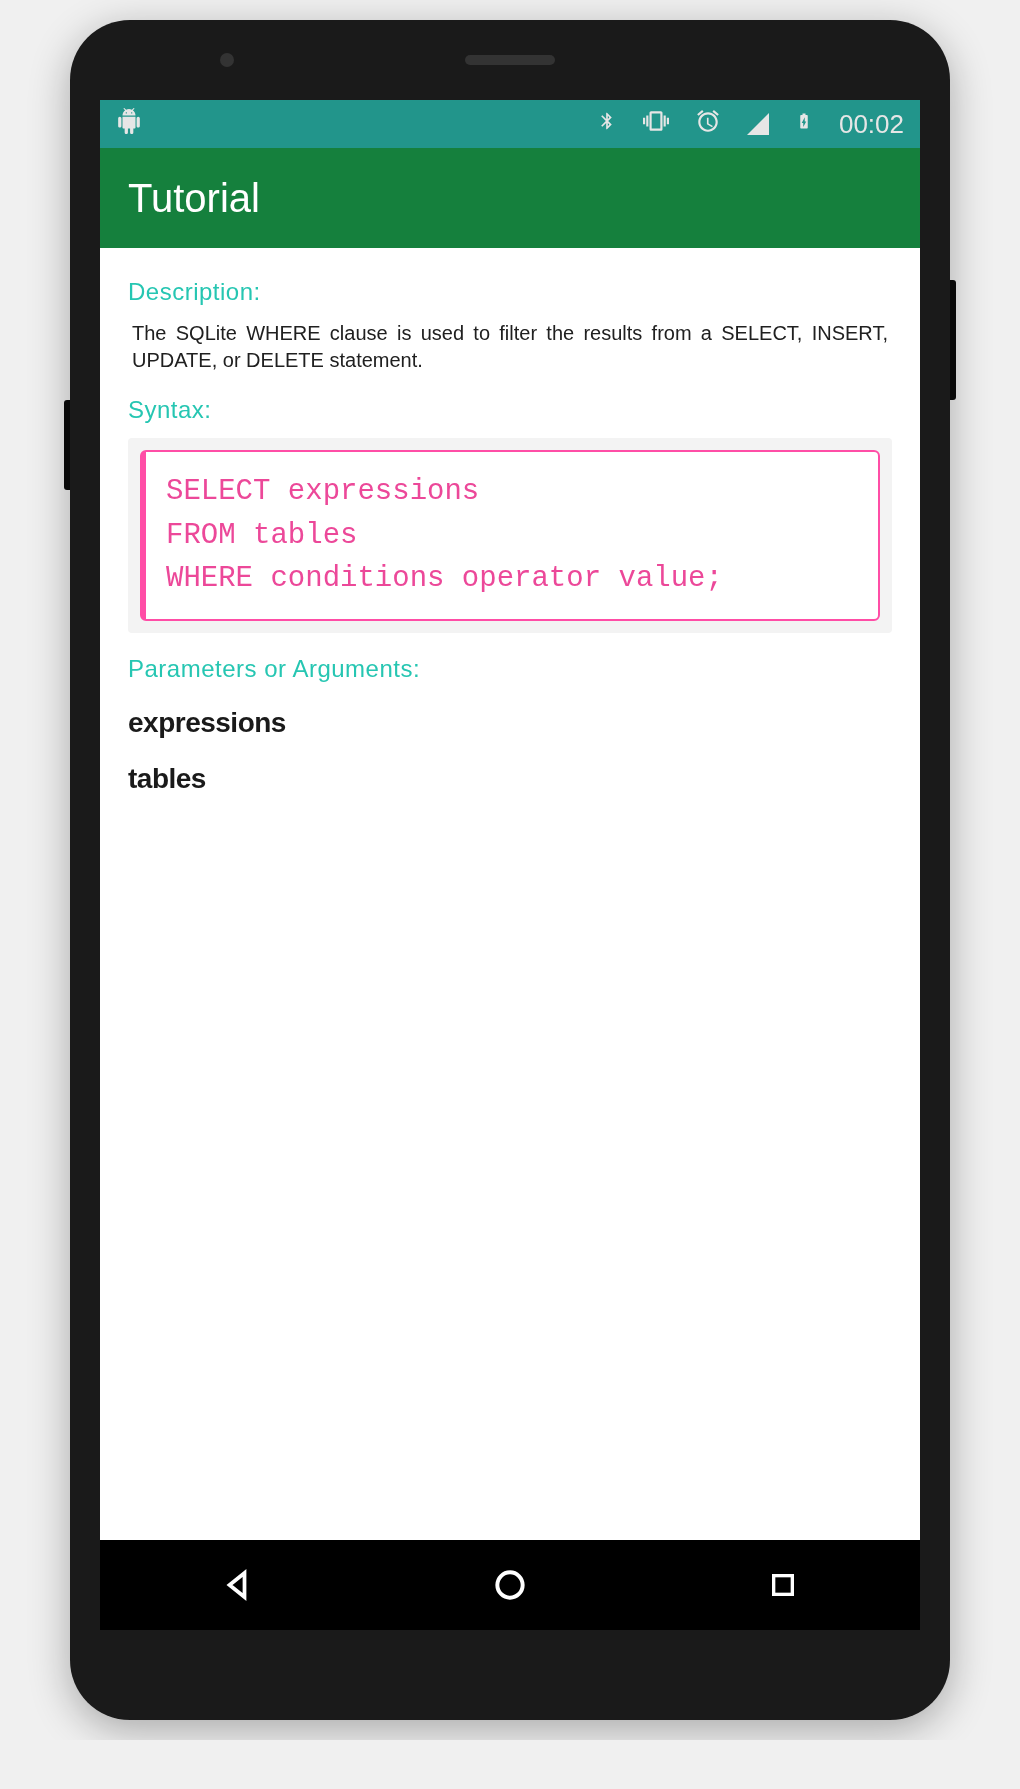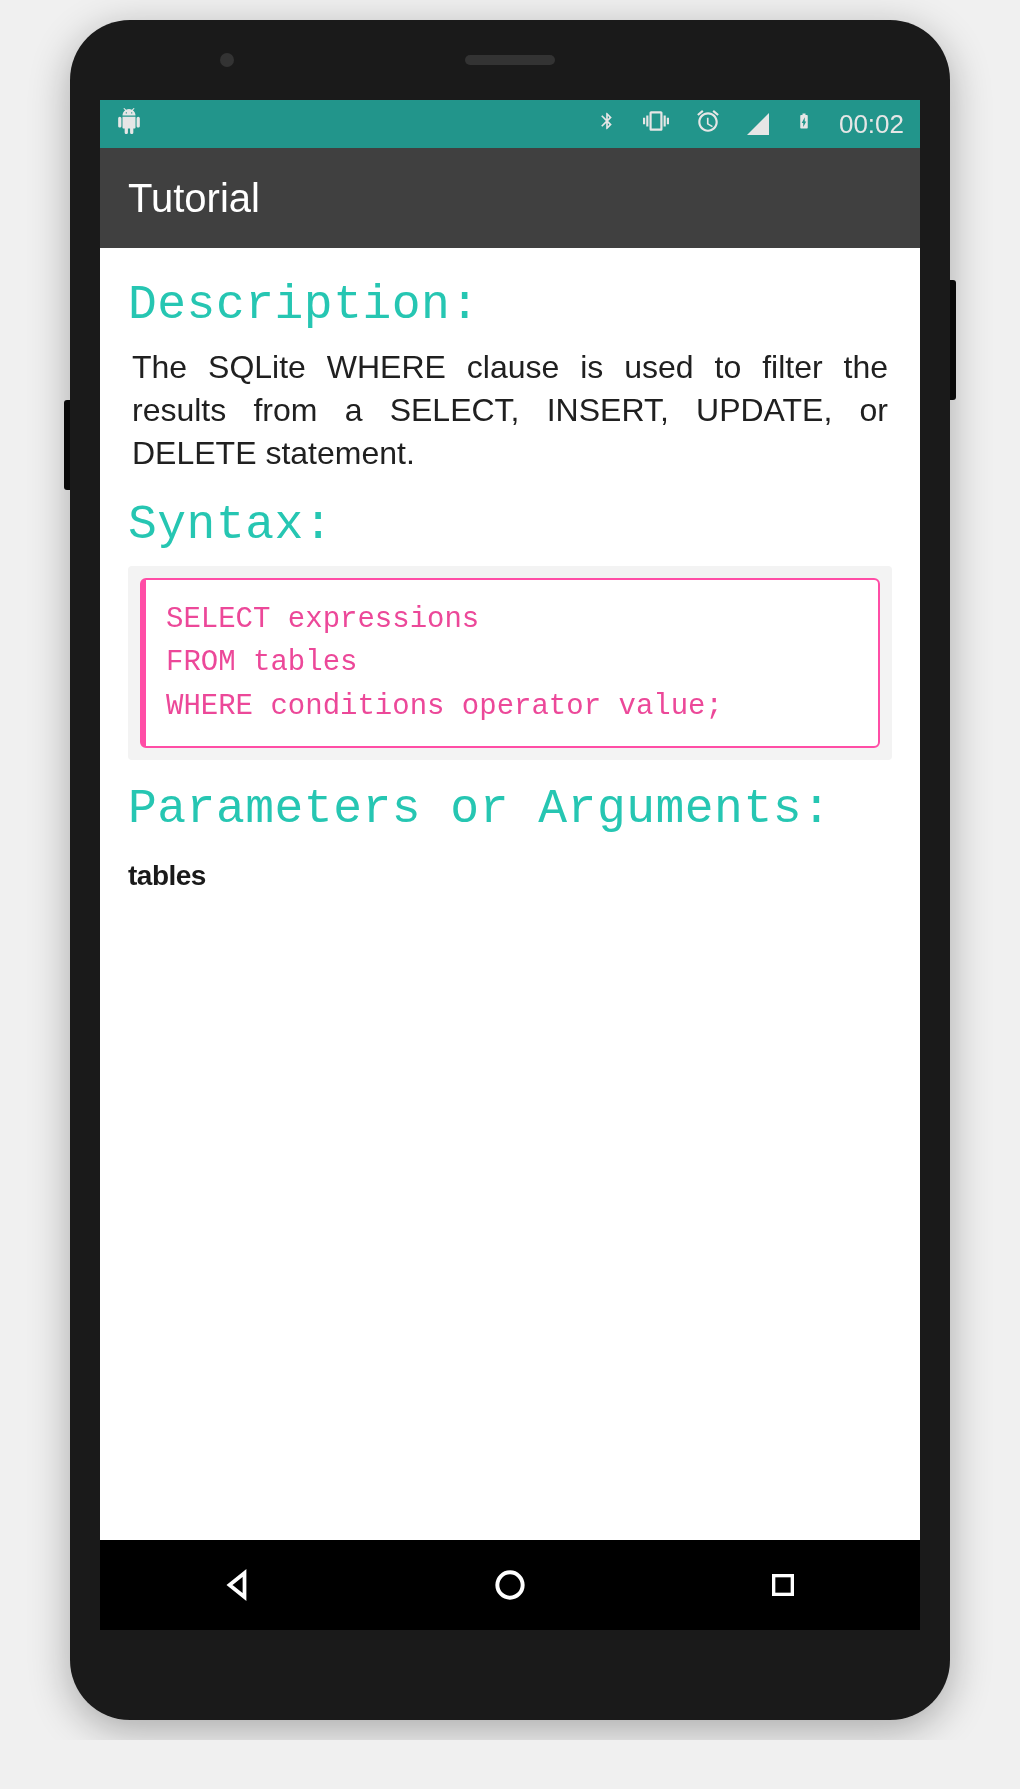--- a/index.html
+++ b/index.html
@@ -99,48 +99,47 @@
 }
 .status-icon svg {
   fill: #fff;
 }
 .android-icon {
   width: 26px;
   height: 26px;
 }
 .app-bar {
   height: 100px;
-  background: #404040;
+  background: #15803d;
   display: flex;
   align-items: center;
   padding: 0 28px;
 }
 .app-title {
   color: #fff;
   font-size: 40px;
   font-weight: 500;
 }
 .content {
   flex: 1;
   background: #fff;
   padding: 22px 28px;
   overflow: hidden;
 }
 .section-heading {
   color: #26c6b2;
-  font-size: 48px;
+  font-size: 24px;
   font-weight: 400;
   letter-spacing: 0.5px;
   margin-bottom: 14px;
   margin-top: 8px;
-  font-family: Liberation Mono, monospace;
 }
 .body-text {
   color: #202020;
-  font-size: 32px;
+  font-size: 20px;
   line-height: 1.35;
   text-align: justify;
   margin-bottom: 22px;
   padding: 0 4px;
   font-family: "Trebuchet MS", sans-serif;
 }
 .code-wrap {
   background: #f3f3f3;
   border-radius: 4px;
   padding: 12px;
@@ -258,20 +257,21 @@
 
       <div class="section-heading">Syntax:</div>
       <div class="code-wrap">
         <div class="code-block">SELECT expressions
 FROM tables
 WHERE conditions operator value;</div>
       </div>
 
       <div class="section-heading">Parameters or Arguments:</div>
 
+      <div class="param-name">expressions</div>
 
       <div class="param-name">tables</div>
     </div>
 
     <div class="nav-bar">
       <div class="nav-btn">
         <svg width="36" height="36" viewBox="0 0 24 24">
             <path d="M17 4 L7 12 L17 20 Z" fill="none" stroke="#fff"></path>
           </svg>
       </div>

